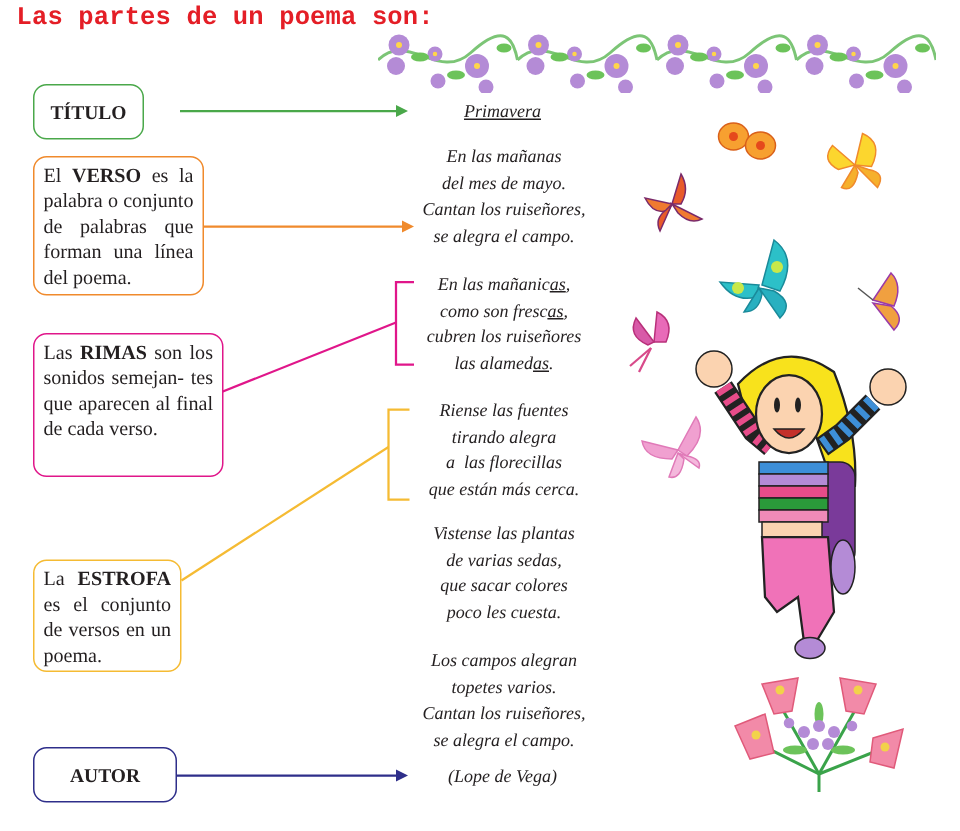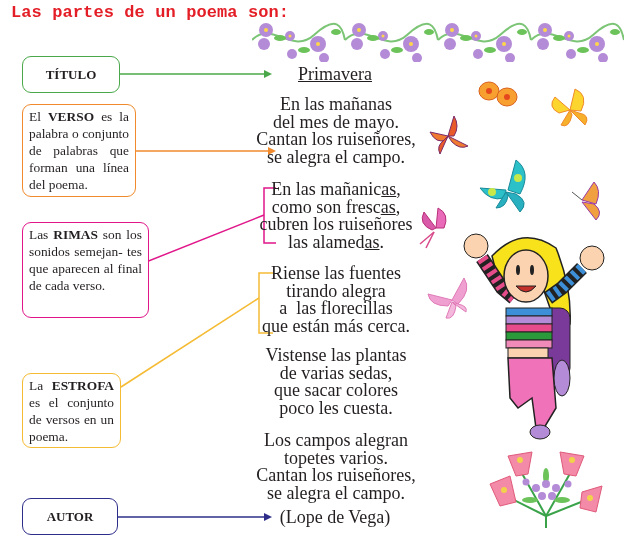--- a/index.html
+++ b/index.html
@@ -4,21 +4,21 @@
 <style>
   html, body { margin:0; padding:0; background:#ffffff; }
   body { width:640px; height:554px; position:relative; overflow:hidden;
          font-family:"Liberation Serif","DejaVu Serif",serif; color:#231f20; }
   .title { position:absolute; left:11px; top:3px; font-size:17px; font-weight:bold; color:#e41e26; letter-spacing:0.1px;font-family:Liberation Mono, monospace; }
   .box { position:absolute; box-sizing:border-box; background:#fff; border-width:1.6px; border-style:solid; border-radius:9px;
          font-size:13.4px; line-height:17px; }
   .box.center { display:flex; align-items:center; justify-content:center; font-weight:bold; font-size:13px; }
   .box.text { padding:3px 6px 0 6px; text-align:justify; text-align-last:left; }
   .box.text b { font-weight:bold; }
-  .poem { position:absolute; text-align:center; font-size:18px; line-height:17.5px; color:#231f20; }
+  .poem { position:absolute; text-align:center; font-size:12px; line-height:17.5px; color:#231f20;font-style:italic; }
   .stanza-line { display:block; white-space:nowrap; }
   .u { text-decoration:underline; }
   svg.overlay { position:absolute; left:0; top:0; }
   .deco { position:absolute; }
 </style>
 </head>
 <body>
 
 <div class="title">Las partes de un poema son:</div>
 
@@ -175,21 +175,21 @@
   <line x1="131" y1="268" x2="264" y2="215" stroke="#e0168a" stroke-width="1.5"></line>
   <polyline points="276,188 264,188 264,243 276,243" fill="none" stroke="#e0168a" stroke-width="1.5"></polyline>
 
   <line x1="121" y1="387" x2="259" y2="298" stroke="#f5bb33" stroke-width="1.5"></line>
   <polyline points="273,273 259,273 259,333 273,333" fill="none" stroke="#f5bb33" stroke-width="1.5"></polyline>
 
   <line x1="118" y1="517" x2="266" y2="517" stroke="#2e2e8a" stroke-width="1.5"></line>
   <polygon points="264,513 272,517 264,521" fill="#2e2e8a"></polygon>
 </svg>
 
-<div class="box center" style="left:22px;top:56px;width:98px;height:37px;border-color:#4aa84a;">
+<div class="box center" style="left:22px;top:56px;width:74px;height:37px;border-color:#4aa84a;">
   <span>TÍTULO</span>
 </div>
 
 <div class="box text" style="left:22px;top:104px;width:114px;height:93px;border-color:#f08a2c;">
   <span>El </span><b>VERSO</b><span> es la palabra o conjunto de palabras que forman una línea del poema.</span>
 </div>
 
 <div class="box text" style="left:22px;top:222px;width:127px;height:96px;border-color:#e0168a;">
   <span>Las </span><b>RIMAS</b><span> son los sonidos semejan- tes que aparecen al final de cada verso.</span>
 </div>

